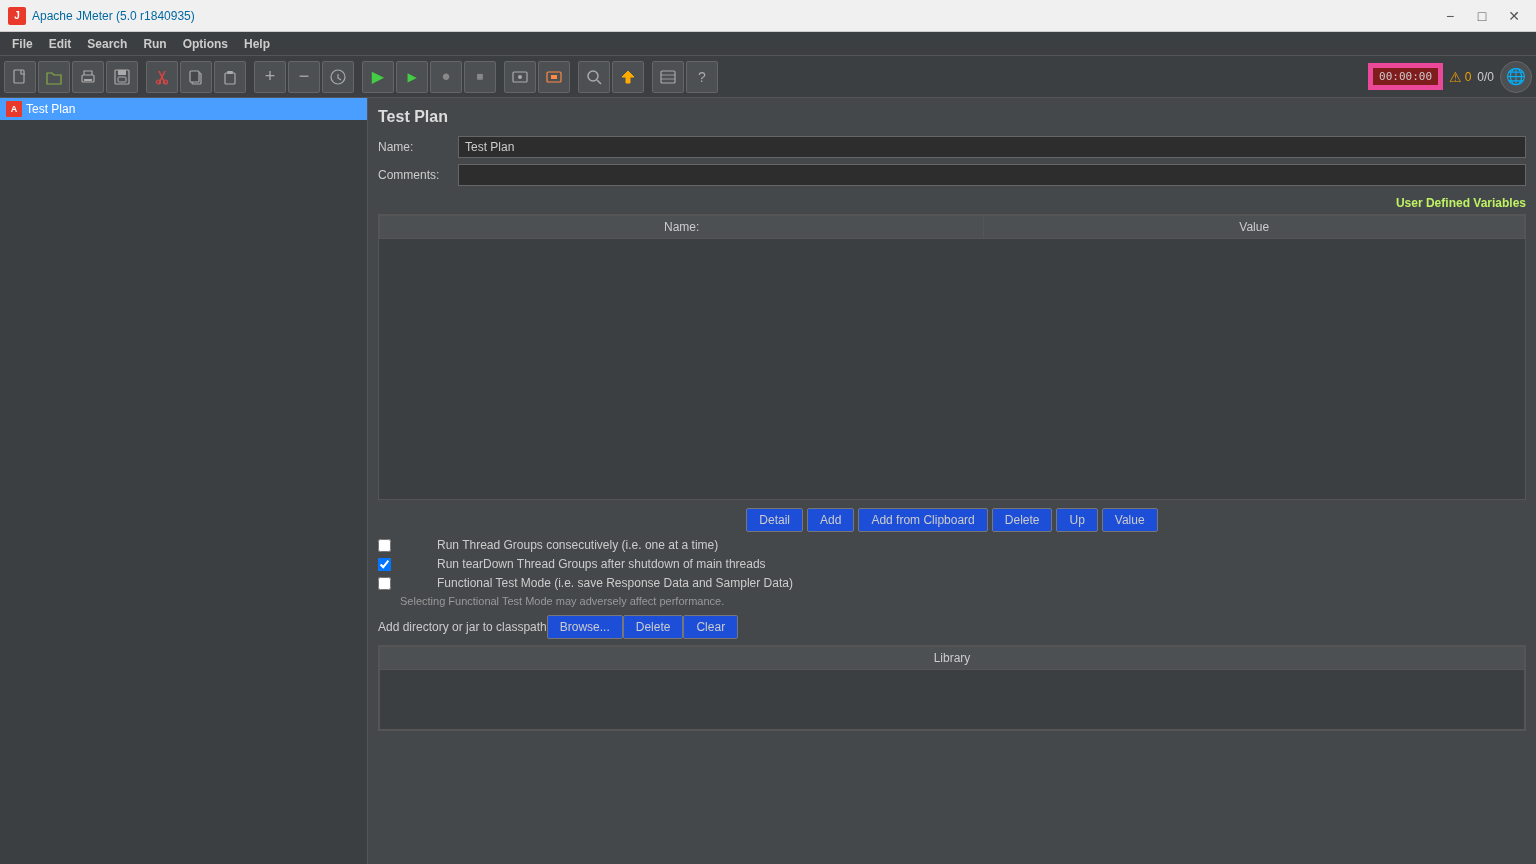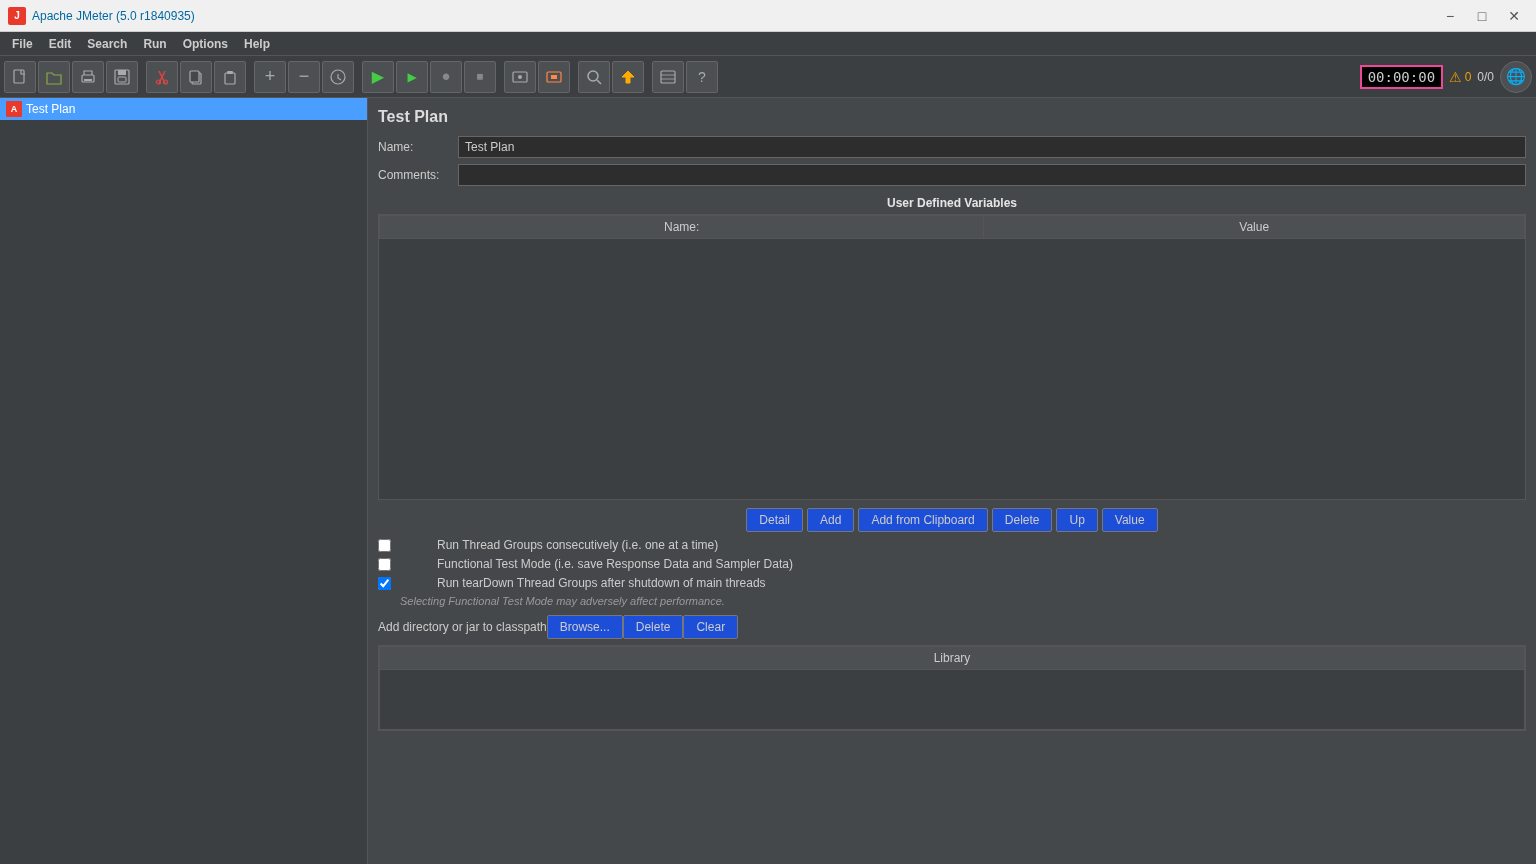--- a/index.html
+++ b/index.html
@@ -102,26 +102,26 @@
     .toolbar .tb-separator {
       width: 4px;
     }
     .toolbar .tb-right {
       margin-left: auto;
       display: flex;
       align-items: center;
       gap: 6px;
     }
     .toolbar .tb-timer {
-      background: #000000;
+      background: #7f1d1d;
       color: #ccc;
       font-family: monospace;
-      font-size: 14px;
+      font-size: 11px;
       padding: 2px 6px;
-      border: 2px solid #ec4899;
+      border: 5px solid #ec4899;
     }
     .toolbar .tb-warn {
       display: flex;
       align-items: center;
       gap: 3px;
       color: #f0a000;
       font-size: 12px;
     }
     .toolbar .tb-count {
       color: #ccc;
@@ -207,22 +207,22 @@
       flex: 1;
       background: #2d2d2d;
       border: 1px solid #666;
       color: #ccc;
       padding: 3px 6px;
       font-size: 12px;
     }
 
     
     .section-title {
-      text-align: center;
-      color: #e5e5e5;
+      text-align: right;
+      color: #bef264;
       font-size: 12px;
       margin: 10px 0 4px;
       font-weight: bold;
     }
     .var-table {
       width: 100%;
       border-collapse: collapse;
       background: #3c3f41;
     }
     .var-table th {
@@ -273,21 +273,20 @@
     }
     .checkbox-row input[type="checkbox"] {
       margin-right: 6px;
       cursor: pointer;
     }
 
     
     .warning-text {
       color: #999;
       font-size: 11px;
-      font-style: italic;
       margin: 3px 0 8px 22px;
     }
 
     
     .classpath-row {
       display: flex;
       align-items: center;
       gap: 0;
       margin: 6px 0;
     }
@@ -511,26 +510,26 @@
       <button class="jbtn">Delete</button>
       <button class="jbtn">Up</button>
       <button class="jbtn">Value</button>
     </div>
 
     <div class="checkbox-row">
       <input type="checkbox" id="cb1" style="">
       <label for="cb1">Run Thread Groups consecutively (i.e. one at a time)</label>
     </div>
     <div class="checkbox-row">
+      <input type="checkbox" id="cb2" checked="" style="">
+      <label for="cb2">Run tearDown Thread Groups after shutdown of main threads</label>
+    </div>
+    <div class="checkbox-row">
       <input type="checkbox" id="cb3" style="">
       <label for="cb3">Functional Test Mode (i.e. save Response Data and Sampler Data)</label>
-    </div>
-    <div class="checkbox-row">
-      <input type="checkbox" id="cb2" checked="" style="">
-      <label for="cb2">Run tearDown Thread Groups after shutdown of main threads</label>
     </div>
 
     <div class="warning-text">Selecting Functional Test Mode may adversely affect performance.</div>
 
     <div class="classpath-row">
       <span class="classpath-label">Add directory or jar to classpath</span>
       <button class="jbtn">Browse...</button>
       <button class="jbtn">Delete</button>
       <button class="jbtn">Clear</button>
     </div>

